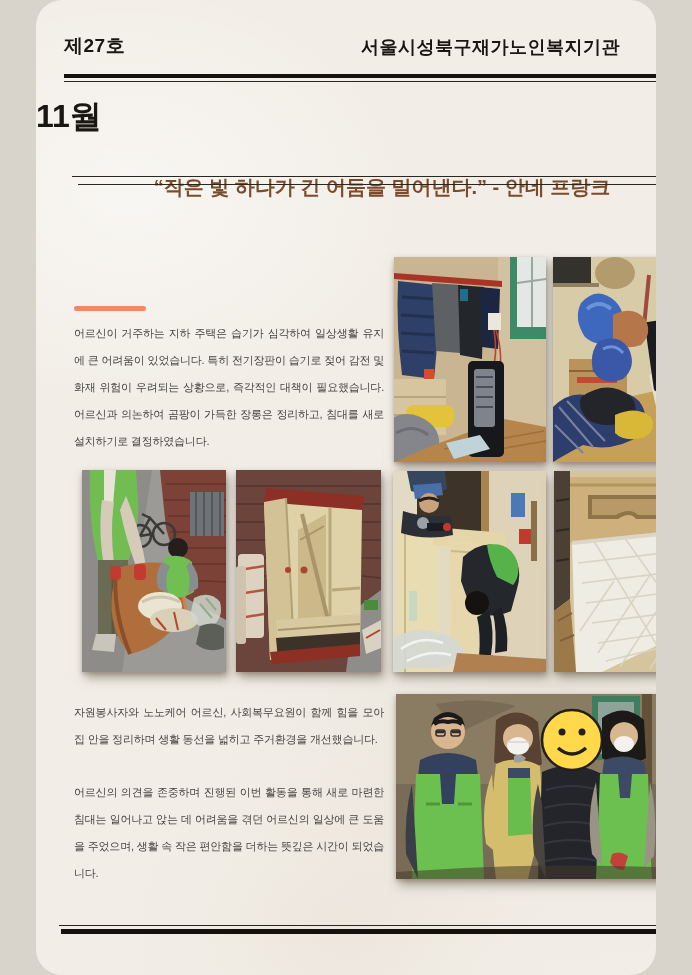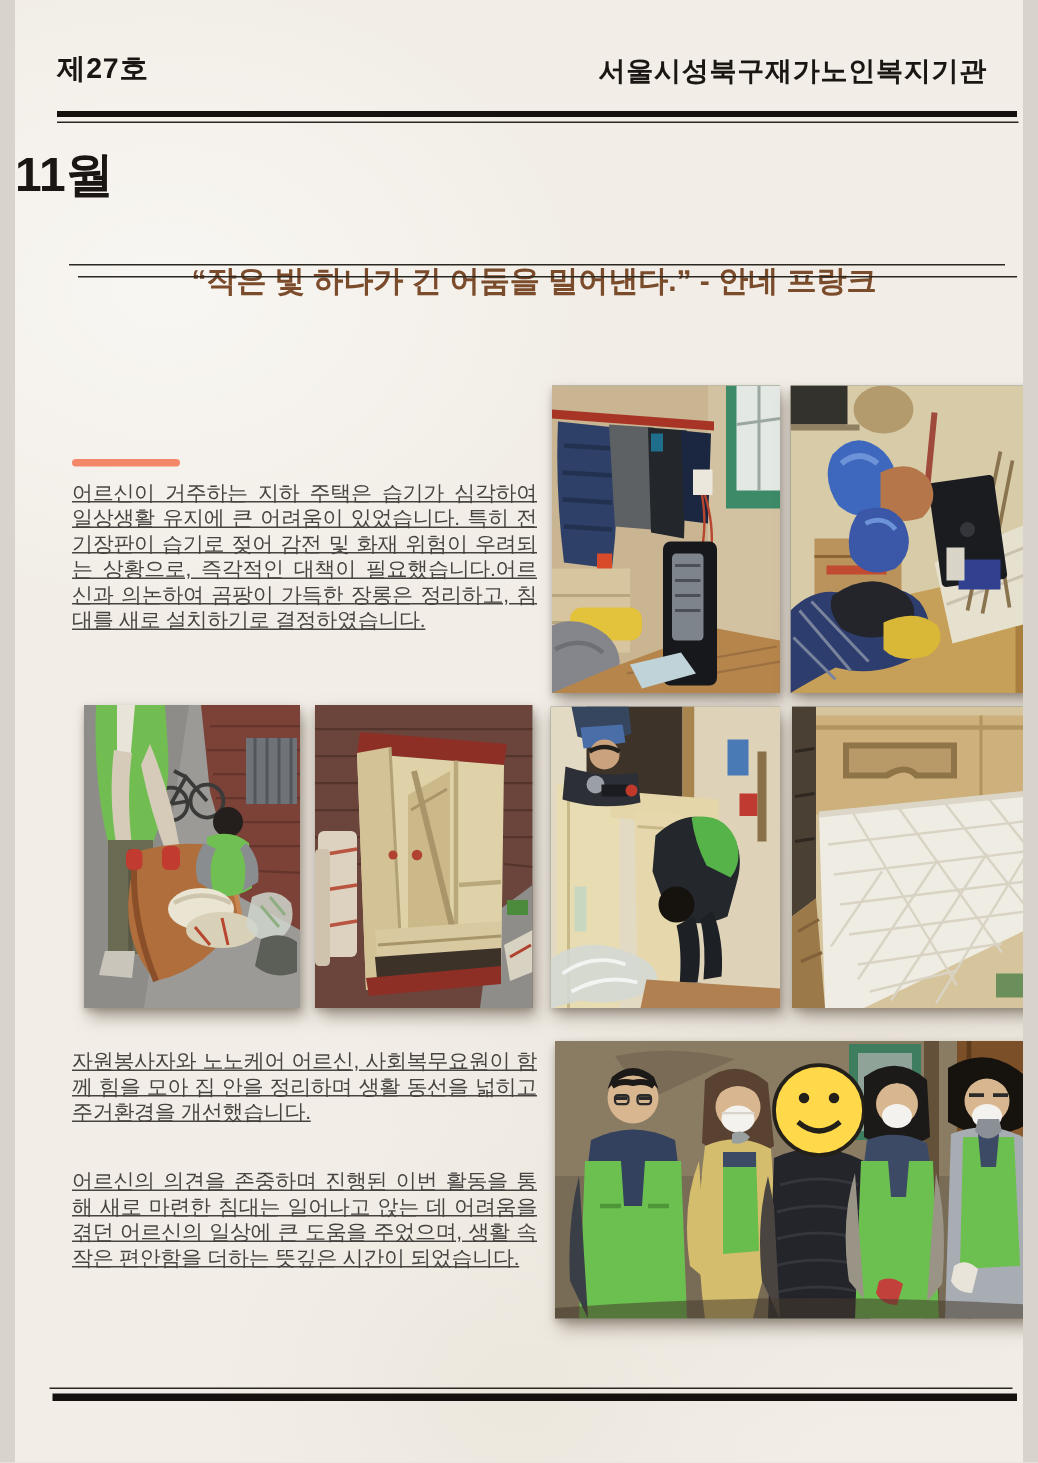--- a/index.html
+++ b/index.html
@@ -1,38 +1,39 @@
 <!DOCTYPE html>
 <html><head>
 <meta charset="utf-8">
 <style>
   html,body{margin:0;padding:0;}
   body{background:#d8d4cc;font-family:"Liberation Sans","DejaVu Sans",sans-serif;}
   .page{
-    position:relative;width:672px;height:975px;margin:0 auto;overflow:hidden;
+    position:relative;width:620px;height:975px;margin:0 auto;overflow:hidden;
     background:
       radial-gradient(ellipse 400px 300px at 15% 20%, rgba(255,255,255,.5), rgba(255,255,255,0) 70%),
       radial-gradient(ellipse 500px 400px at 85% 70%, rgba(226,219,208,.55), rgba(226,219,208,0) 70%),
       radial-gradient(ellipse 300px 260px at 50% 95%, rgba(233,226,215,.6), rgba(233,226,215,0) 70%),
       #f2eee7;
     color:#191613;
+    border-radius:26px;
   }
   .abs{position:absolute;}
   
   .issue{left:28px;top:33px;font-size:19px;font-weight:bold;letter-spacing:.5px;}
-  .org{right:24px;top:35px;font-size:18px;font-weight:bold;letter-spacing:.5px;}
+  .org{right:36px;top:35px;font-size:18px;font-weight:bold;letter-spacing:.5px;}
   .hr-thick{height:3.5px;background:#14110e;}
   .hr-thin{height:1.3px;background:#2a2620;}
   
   .month{left:0;top:95px;width:692px;text-align:left;font-size:32px;font-weight:bold;}
   .quote{left:0;top:142px;width:692px;text-align:center;font-size:20px;font-weight:bold;color:#7b4c2b;margin-top:32px;}
   
   .headline{left:38px;top:245px;width:320px;font-size:22.5px;font-weight:bold;line-height:28px;letter-spacing:-.5px;}
   .accent-bar{left:38px;top:306px;width:72px;height:5px;border-radius:2.5px;background:#f48768;}
-  .body-text{width:310px;font-size:14px;line-height:17px;color:#474340;text-align:justify;letter-spacing:-.2px;word-break:break-all;text-decoration:underline;}
+  .body-text{width:310px;font-size:11px;line-height:27px;color:#474340;text-align:justify;letter-spacing:-.2px;word-break:break-all;}
   .p1{left:38px;top:320px;}
   .p2{left:38px;top:699px;}
   .p3{left:38px;top:779px;}
   
   .photo{box-shadow:3px 6px 10px rgba(95,82,66,.5), 0 2px 4px rgba(95,82,66,.3);background:#888;}
   .photo svg{display:block;}
 </style>
 </head>
 <body>
 

